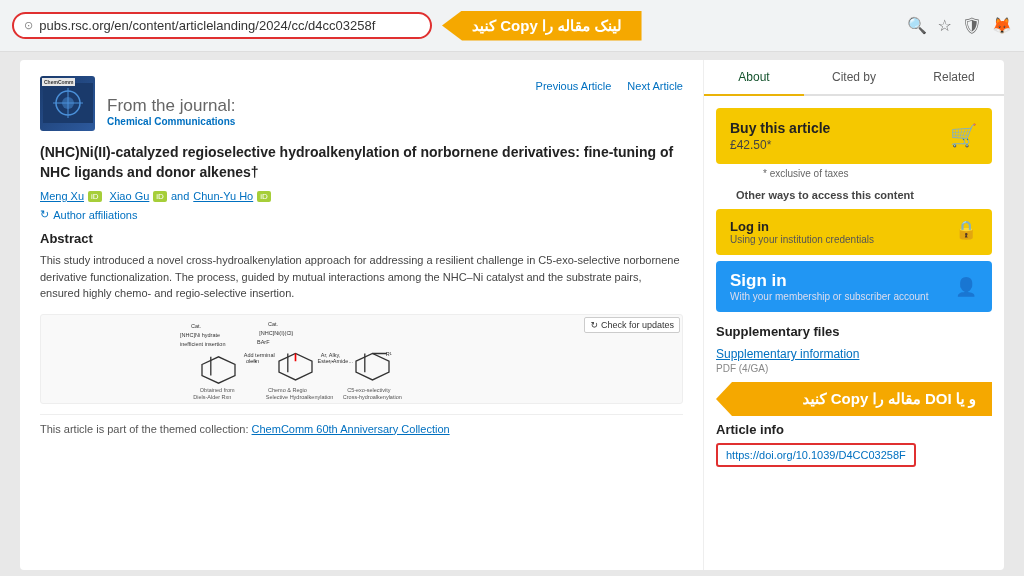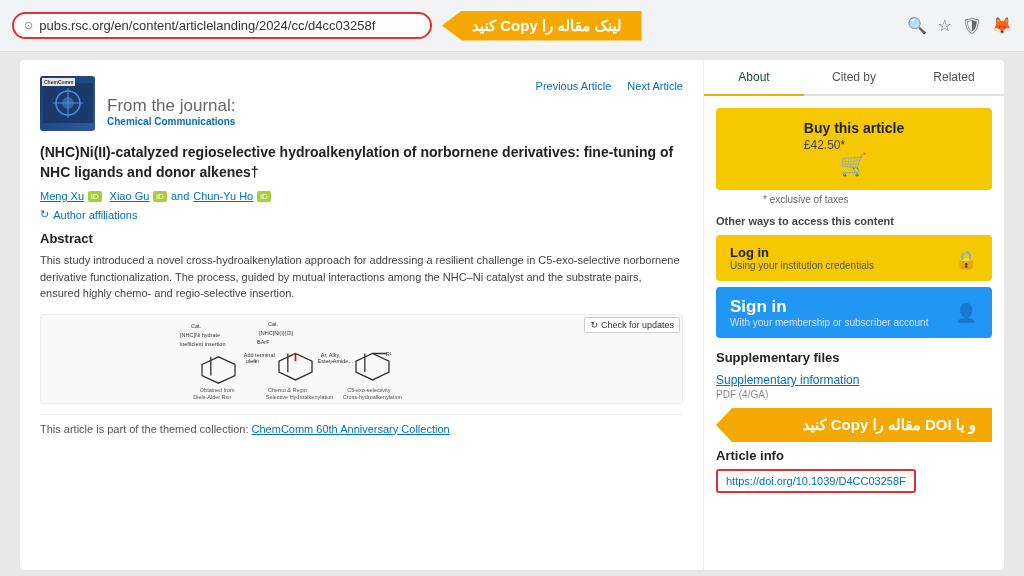--- a/index.html
+++ b/index.html
@@ -258,21 +258,20 @@
     
     .buy-article-btn {
       background: #f5c800;
       border-radius: 4px;
       padding: 12px 14px;
       display: flex;
       align-items: center;
       justify-content: space-between;
       margin-bottom: 4px;
       cursor: pointer;
-      flex-direction: column;
     }
     .buy-article-text .buy-title {
       font-size: 14px;
       font-weight: bold;
       color: #222;
     }
     .buy-article-text .buy-price {
       font-size: 12px;
       color: #444;
       margin-top: 2px;
@@ -285,29 +284,30 @@
       font-size: 10px;
       color: #666;
       margin-bottom: 10px;
       margin-left: 47px;
     }
     .other-ways-label {
       font-size: 11px;
       color: #444;
       font-weight: bold;
       margin-bottom: 8px;
+      margin-left: 20px;
     }
 
     
     .login-btn {
       background: #f5c800;
       border-radius: 4px;
       padding: 10px 14px;
       display: flex;
-      align-items: flex-end;
+      align-items: flex-start;
       justify-content: space-between;
       margin-bottom: 6px;
       cursor: pointer;
     }
     .signin-btn {
       background: #2196f3;
       border-radius: 4px;
       padding: 10px 14px;
       display: flex;
       align-items: center;

